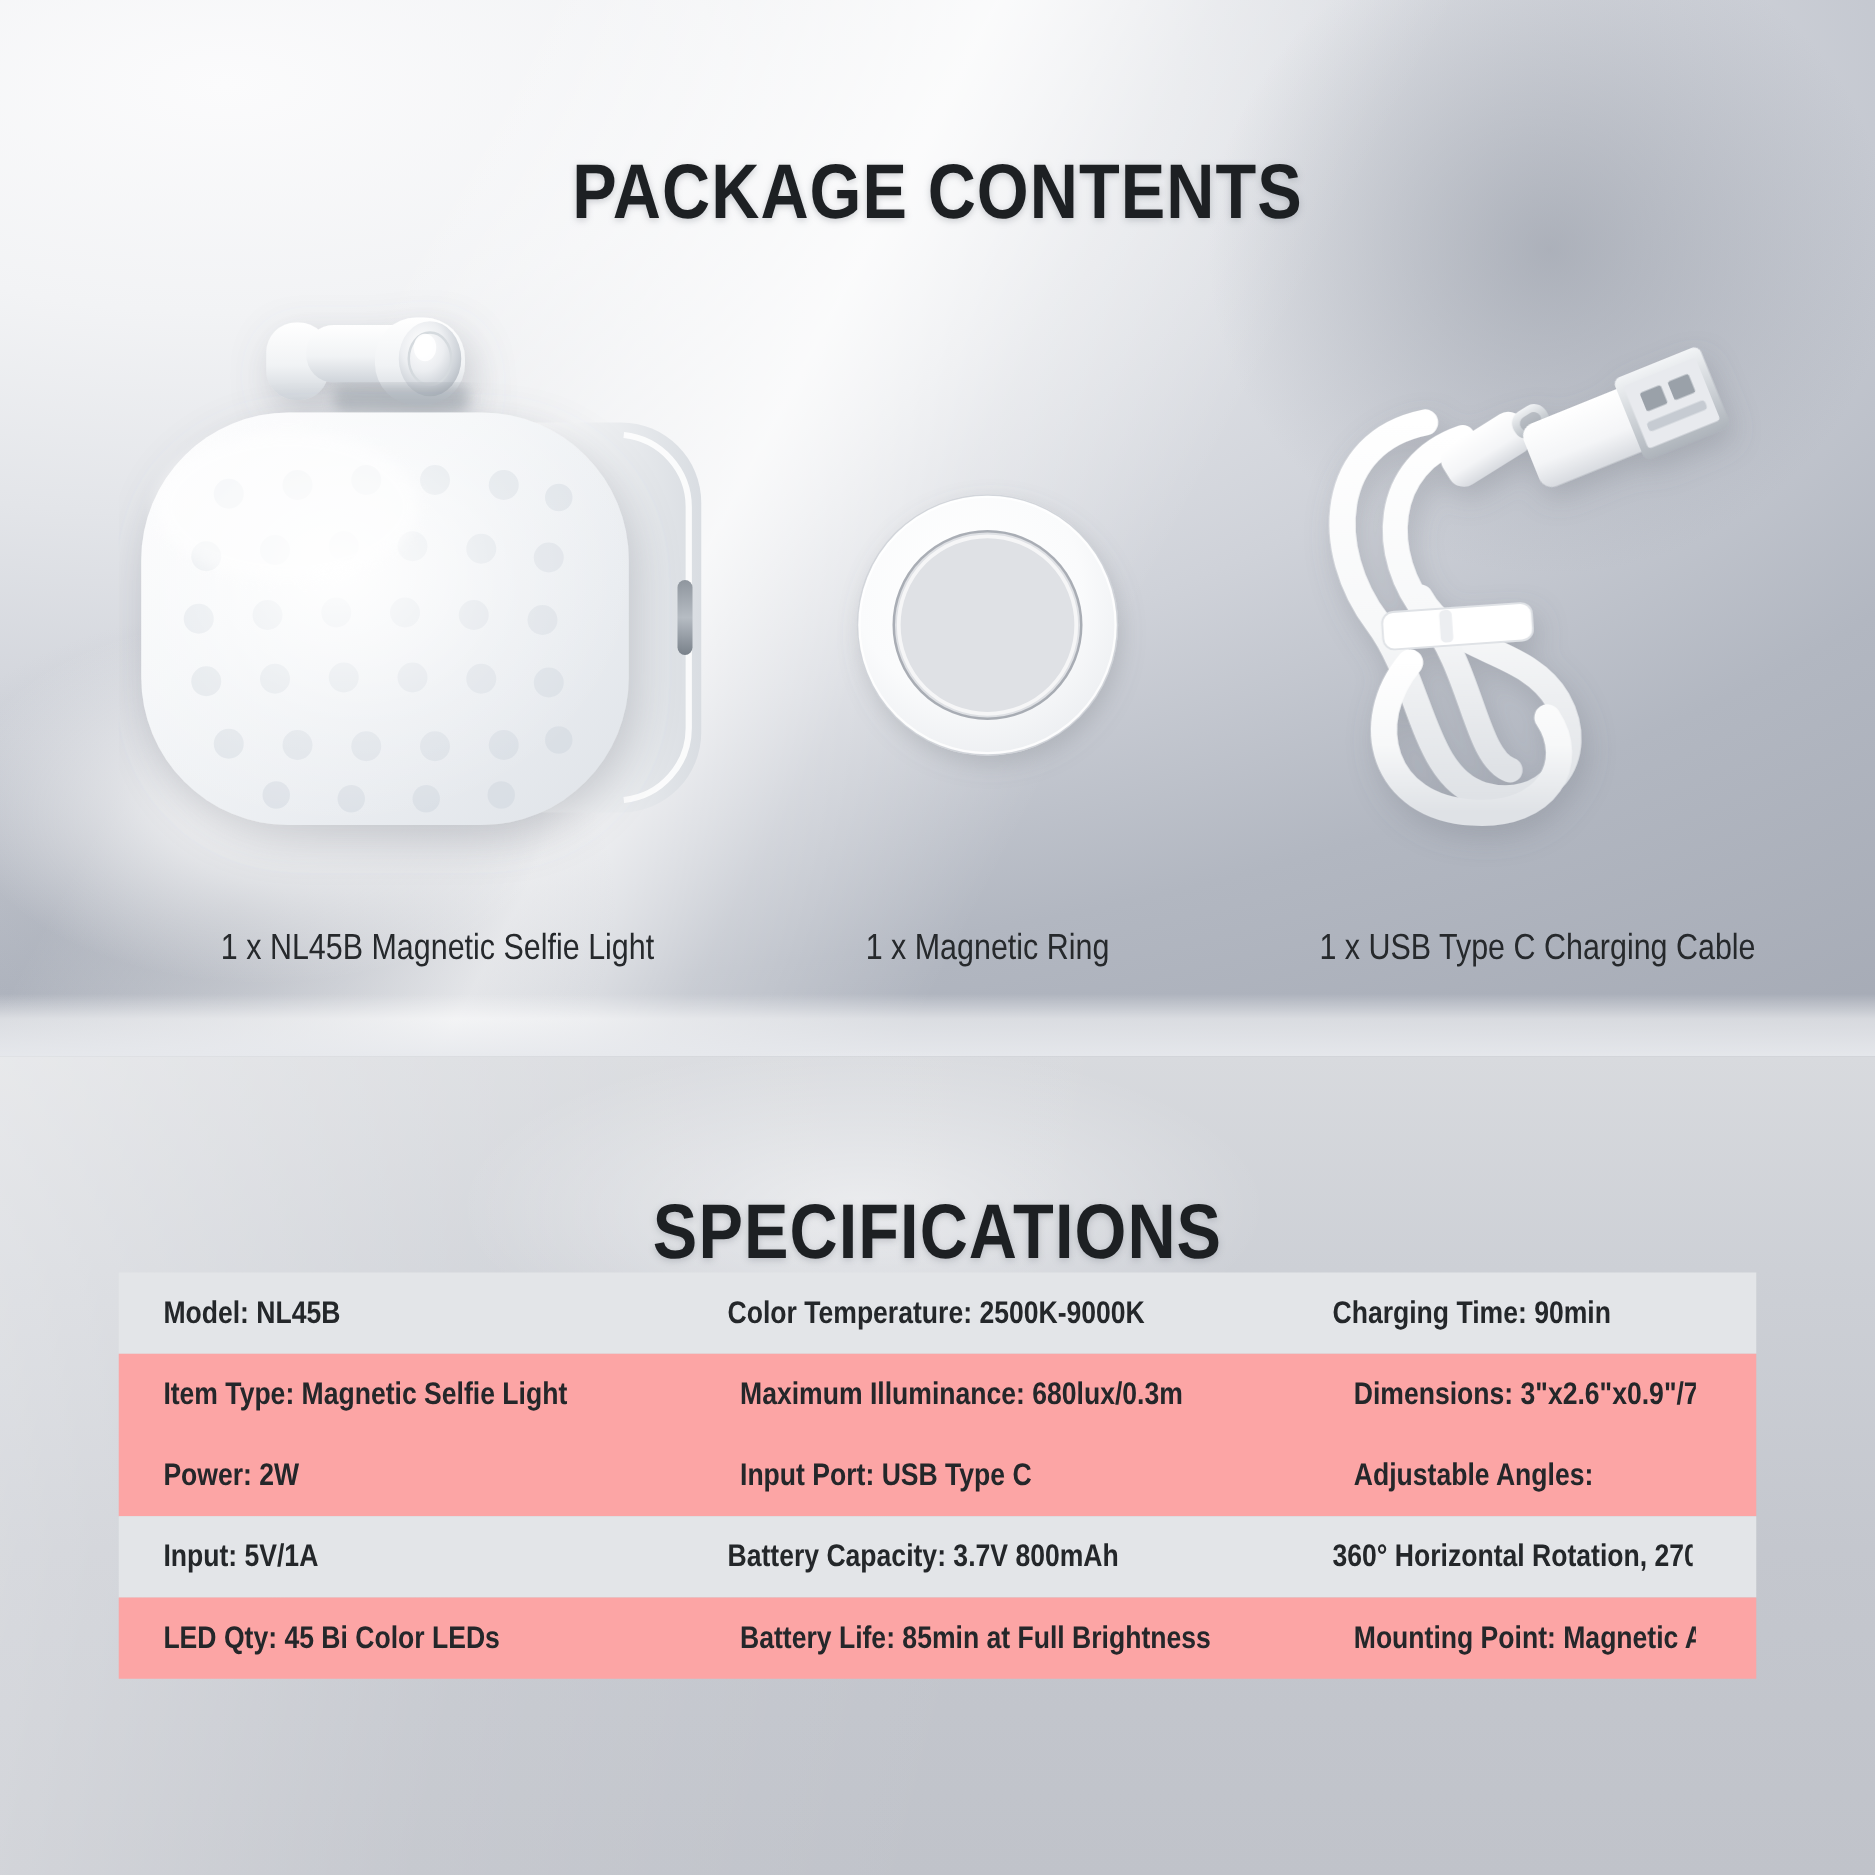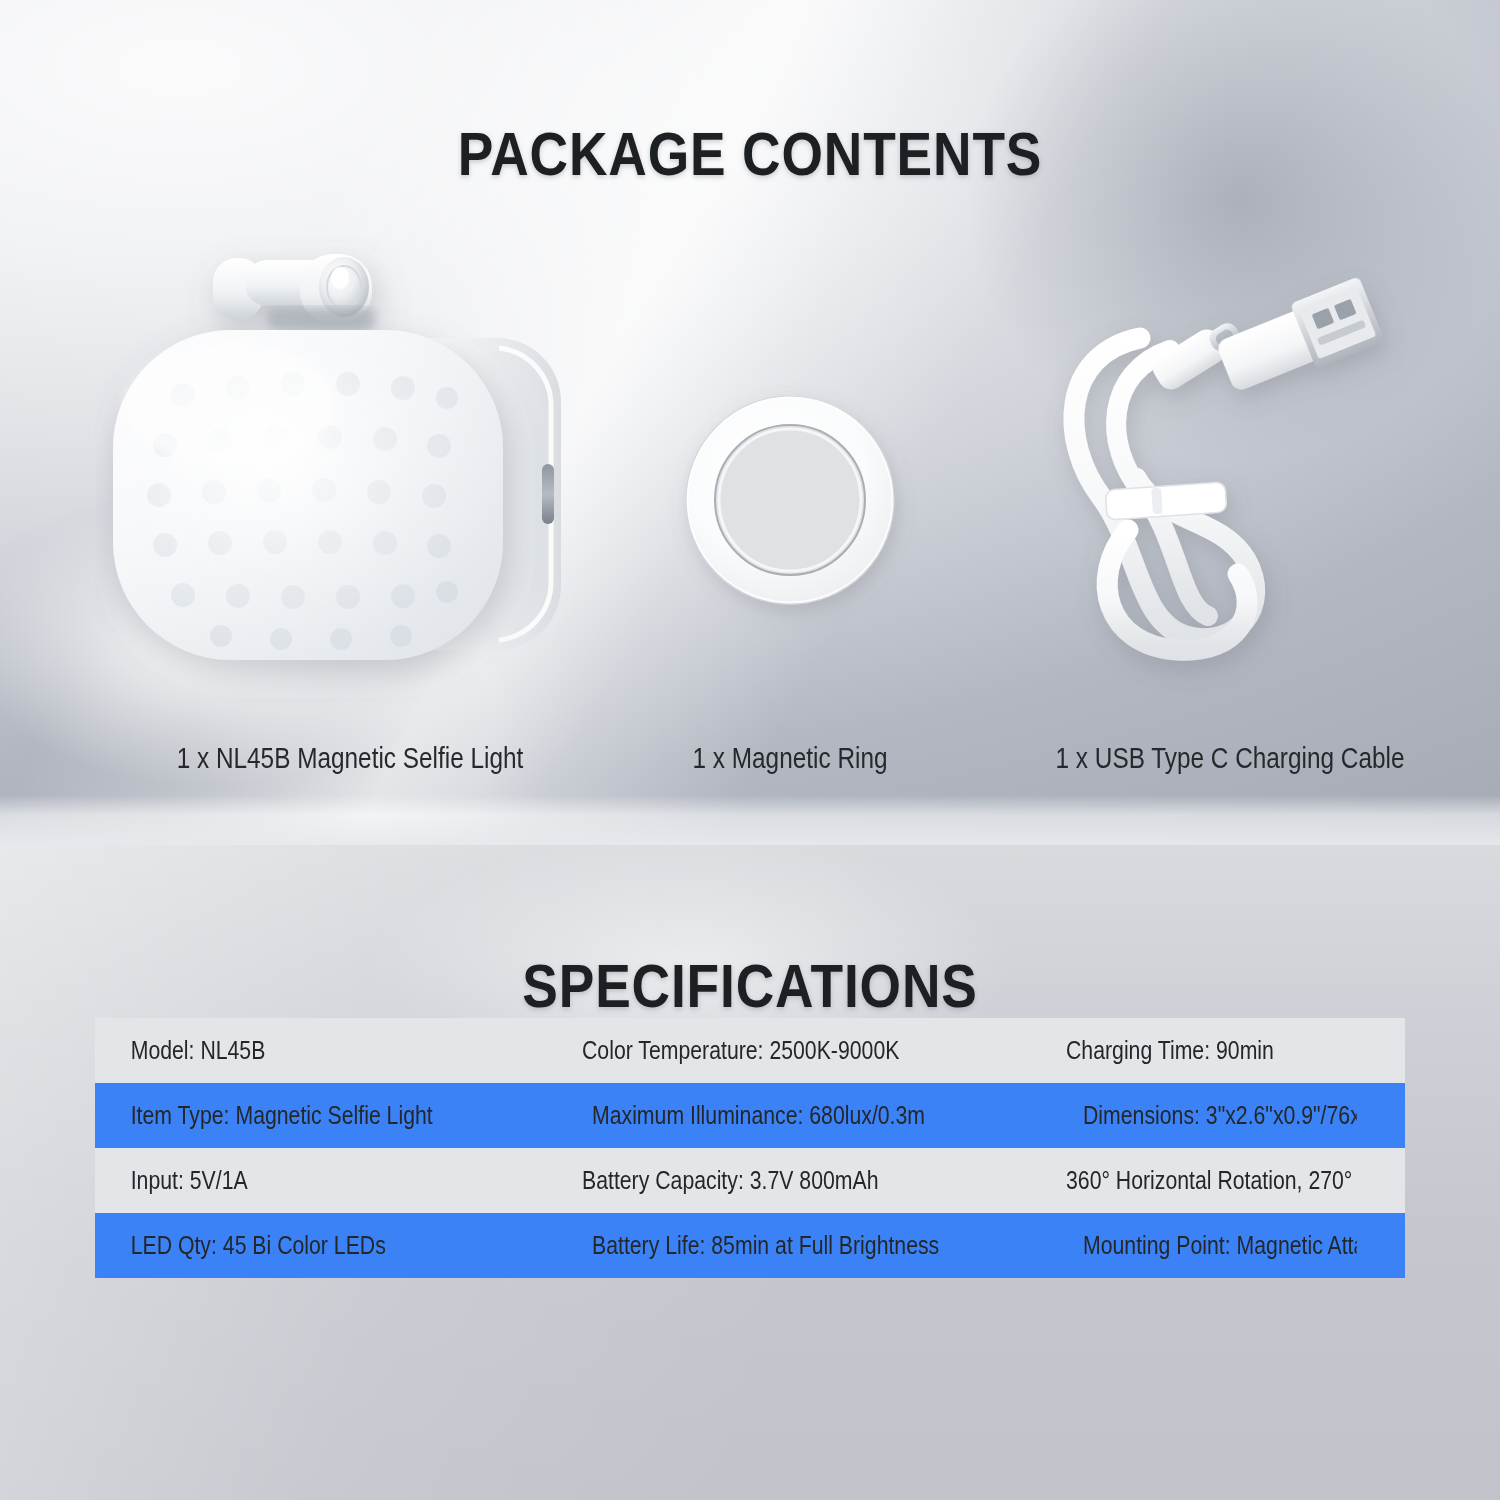--- a/index.html
+++ b/index.html
@@ -154,23 +154,24 @@
   .spec-table {
     position: absolute;
     left: 95px;
     top: 1018px;
     width: 1310px;
   }
   .spec-row {
     display: flex;
     height: 65px;
     align-items: center;
+    font-weight: bold;
   }
   .spec-row.odd  { background: #e3e5e8; }
-  .spec-row.even { background: #3b82f6; gap: 32px; }
+  .spec-row.even { background: #fca5a5; gap: 32px; }
   .spec-cell {
     font-family: "Liberation Sans", "DejaVu Sans", sans-serif;
     font-size: 25px;
     color: #24272a;
     transform: scaleX(0.85);
     transform-origin: left center;
     white-space: nowrap;
     overflow: hidden;
   }
   .c1 { width: 460px; padding-left: 42px; }
@@ -417,20 +418,25 @@
       <div class="spec-cell c3">Charging Time: 90min</div>
     </div>
 
     <div class="spec-row even">
       <div class="spec-cell c1">Item Type: Magnetic Selfie Light</div>
       <div class="spec-cell c2">Maximum Illuminance: 680lux/0.3m</div>
       <div class="spec-cell c3">Dimensions: 3"x2.6"x0.9"/76x65x23mm</div>
     </div>
 
 
+    <div class="spec-row even">
+      <div class="spec-cell c1">Power: 2W</div>
+      <div class="spec-cell c2">Input Port: USB Type C</div>
+      <div class="spec-cell c3">Adjustable Angles:</div>
+    </div>
 
     <div class="spec-row odd">
       <div class="spec-cell c1">Input: 5V/1A</div>
       <div class="spec-cell c2">Battery Capacity: 3.7V 800mAh</div>
       <div class="spec-cell c3">360° Horizontal Rotation, 270° Vertical Tilt</div>
     </div>
 
     <div class="spec-row even">
       <div class="spec-cell c1">LED Qty: 45 Bi Color LEDs</div>
       <div class="spec-cell c2">Battery Life: 85min at Full Brightness</div>

